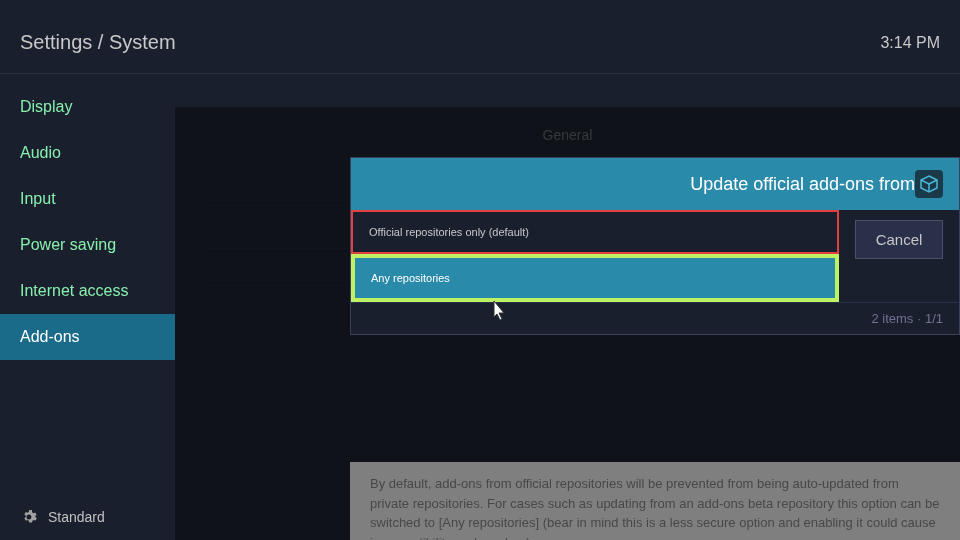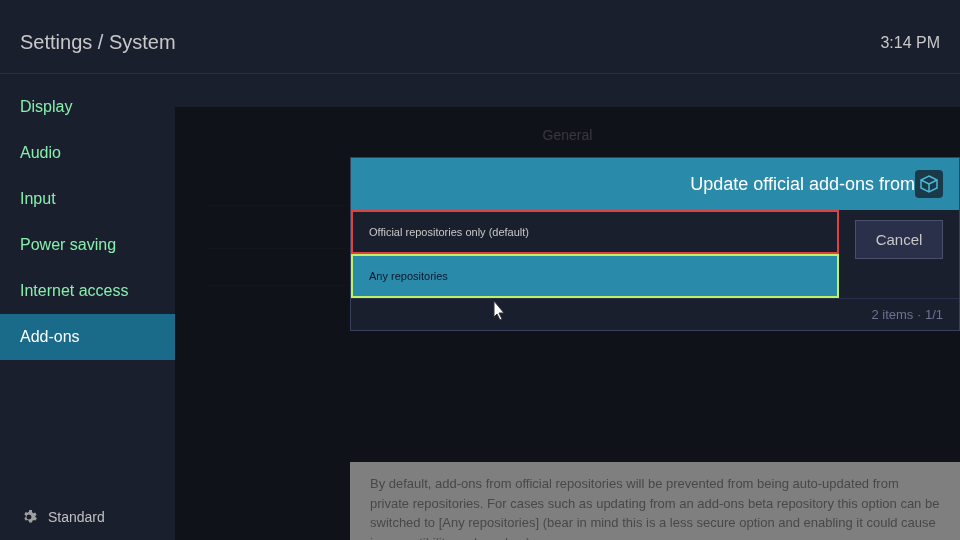--- a/index.html
+++ b/index.html
@@ -208,22 +208,22 @@
       color: #c8c8c8;
     }
 
     .dialog-item.selected-outline {
       border: 2px solid #e04040;
       color: #c8c8c8;
     }
 
     .dialog-item.highlighted {
       background: #2a8aaa;
-      color: #0f172a;
-      border: 2px solid #bef264;
+      color: #ffffff;
+      border: 4px solid #bef264;
     }
 
     .dialog-actions {
       padding: 10px 16px;
       display: flex;
       flex-direction: column;
       gap: 8px;
       min-width: 120px;
     }
 

